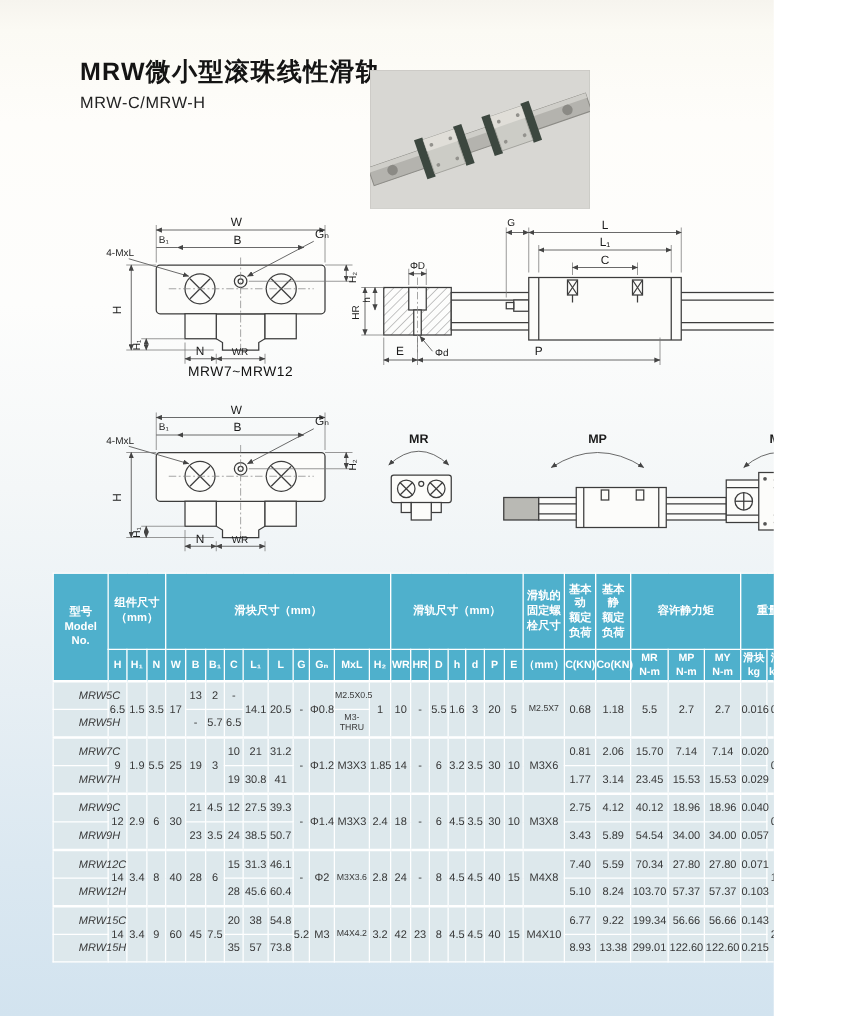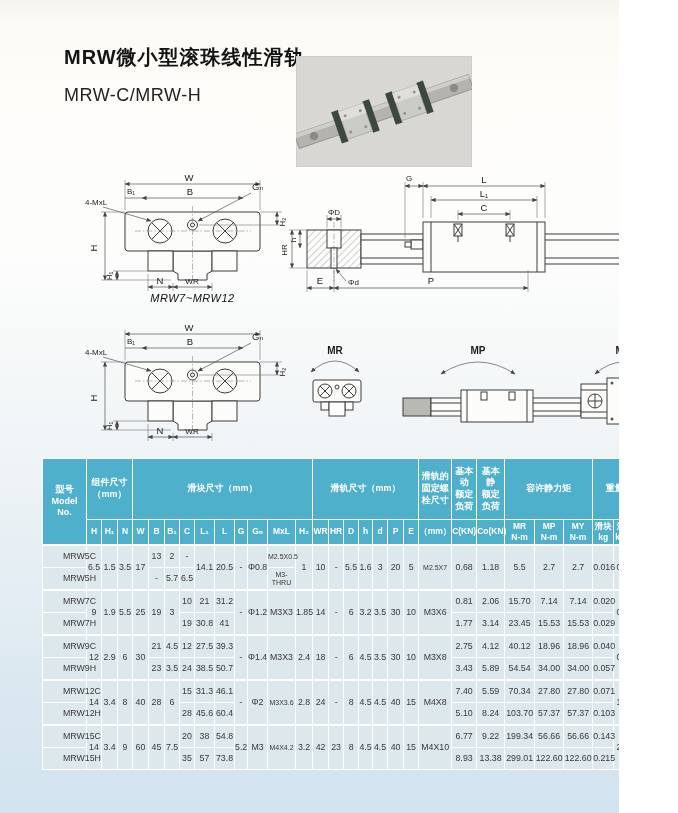--- a/index.html
+++ b/index.html
@@ -1,47 +1,47 @@
 <!DOCTYPE html>
 <html><head>
 <meta charset="utf-8">
 <style>
   html,body{margin:0;padding:0;}
   body{font-family:"Liberation Sans","DejaVu Sans",sans-serif;}
   .page{position:relative;width:619px;height:813px;overflow:hidden;
     background:linear-gradient(180deg,#f6f4ee 0%,#fbfaf4 3%,#fefdfa 12%,#fdfdfc 30%,#f4f7f8 48%,#e7eff4 68%,#dbe8f1 85%,#d2e3ef 100%);}
   .titleblock{position:absolute;left:64px;top:44px;}
   .title{font-size:20px;font-weight:bold;color:#141414;letter-spacing:1px;margin:0;}
-  .subtitle{font-size:18px;color:#232323;margin-top:14px;letter-spacing:.5px;}
+  .subtitle{font-size:13px;color:#232323;margin-top:3px;letter-spacing:.5px;}
   .photo{position:absolute;left:296px;top:56px;width:176px;height:111px;}
   svg.d{position:absolute;overflow:visible;}
   .cross1{left:85px;top:168px;}
   .side{left:283px;top:170px;}
   .cross2{left:85px;top:318px;}
   .moments{left:283px;top:336px;}
-  .cap{position:absolute;width:215px;text-align:center;font-size:11px;color:#111;letter-spacing:.5px;font-style:italic;}
+  .cap{position:absolute;width:215px;text-align:center;font-size:11px;color:#111;letter-spacing:.5px;}
   .cap1{left:85px;top:292px;}
   .cap2{left:85px;top:440px;}
   
   .ln{stroke:#3c3c3c;stroke-width:1;fill:none;}
   .fill{fill:#fcfcfa;stroke:#3c3c3c;stroke-width:1;}
   .dim{stroke:#555;stroke-width:.7;fill:none;}
   .ext{stroke:#777;stroke-width:.6;}
   .cl{stroke:#888;stroke-width:.6;stroke-dasharray:6 2 1.5 2;}
   svg text{font-family:"Liberation Sans","DejaVu Sans",sans-serif;font-size:9.5px;fill:#1b1b1b;}
   svg text.s{font-size:8px;}
   svg text.m{font-size:10px;font-weight:bold;}
   
   .spec{position:absolute;left:42px;top:458px;width:594px;border-collapse:collapse;table-layout:fixed;
     background:#dde8ec;border:1px solid #fff;}
   .spec th{background:#4fb0cc;color:#fff;font-size:8.5px;font-weight:bold;border:1px solid #fff;
     padding:0;white-space:pre-line;line-height:1.3;height:24px;text-align:center;}
   .spec thead tr:first-child th{height:60px;font-size:9px;}
   .spec td{font-size:8.8px;color:#383838;text-align:center;border:1px solid #fff;padding:0;height:21px;line-height:1.05;}
-  .spec td.model{text-align:right;padding-left:20px;}
+  .spec td.model{text-align:right;padding-left:20px;font-style:italic;}
   .spec td.sm{font-size:7px;}
   .spec tbody tr.grp td{border-top:2px solid #fff;}
 </style>
 </head>
 <body>
 
 <div class="page">
 
   <div class="titleblock">
     <div class="title">MRW微小型滚珠线性滑轨</div>

